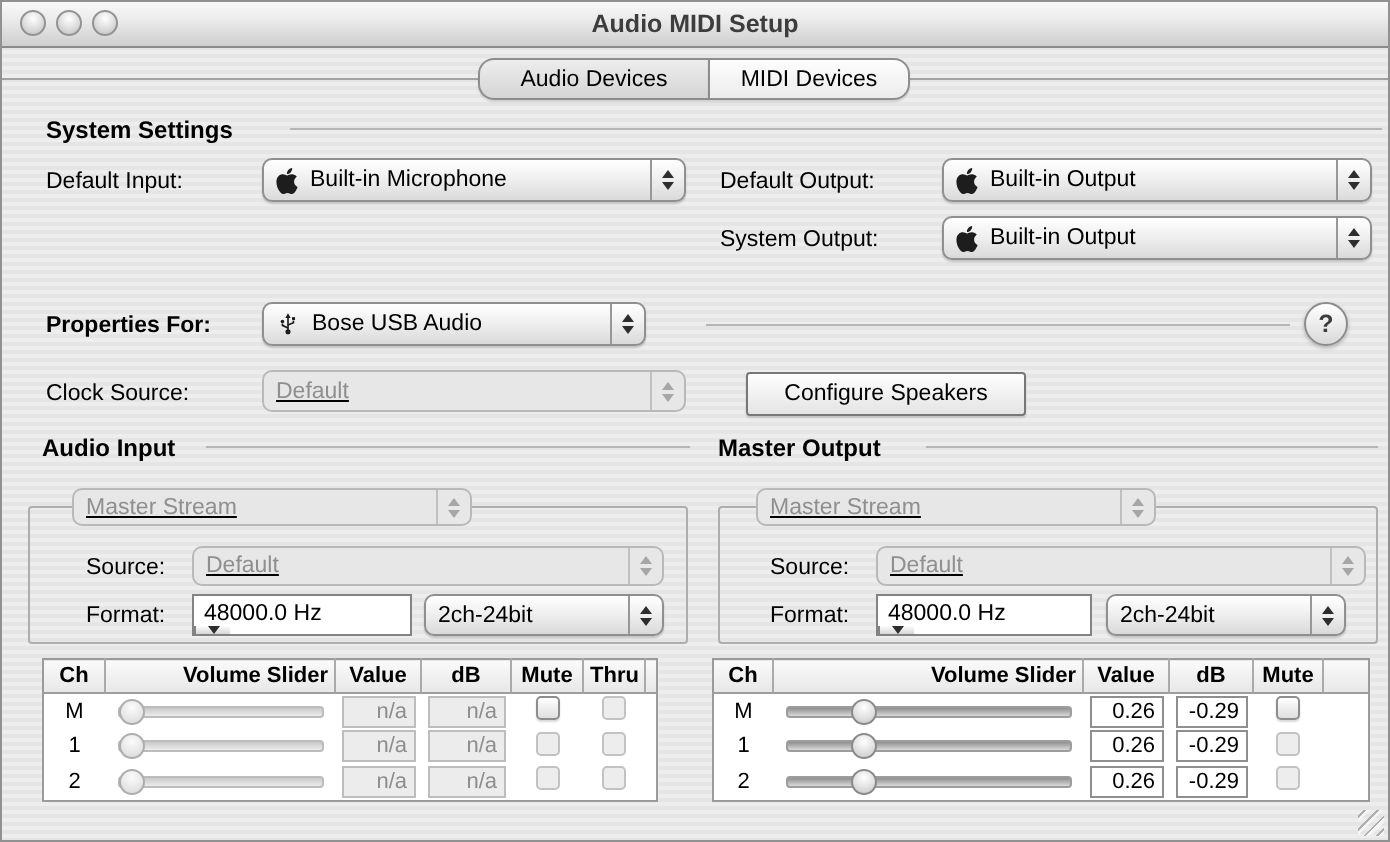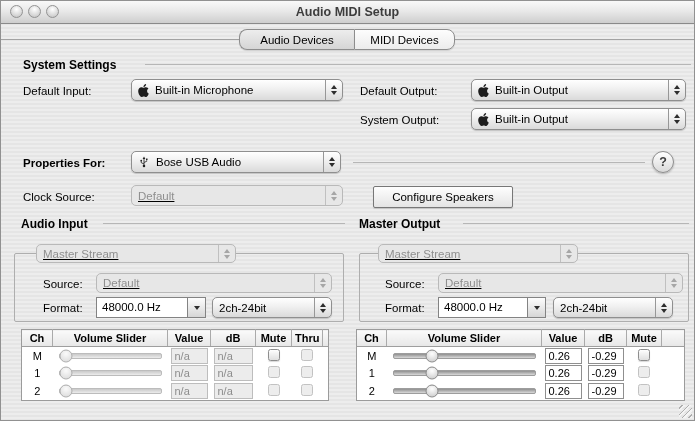--- a/index.html
+++ b/index.html
@@ -29,46 +29,46 @@
   .popup .pic{margin-left:6px;display:inline-flex;align-items:center;}
   .popup .stepper{width:16px;align-self:stretch;border-left:1px solid #979797;display:flex;flex-direction:column;
     align-items:center;justify-content:center;gap:2px;}
   .tri-up{width:0;height:0;border-left:3.5px solid transparent;border-right:3.5px solid transparent;border-bottom:4.5px solid #2d2d2d;}
   .tri-dn{width:0;height:0;border-left:3.5px solid transparent;border-right:3.5px solid transparent;border-top:4.5px solid #2d2d2d;}
   .popup.disabled{background:#e7e7e7;border-color:#b9b9b9;box-shadow:none;text-decoration:underline;}
   .popup.disabled .txt{color:#8f8f8f;}
   .popup.disabled .stepper{border-left-color:#c0c0c0;}
   .popup.disabled .tri-up{border-bottom-color:#a6a6a6;}
   .popup.disabled .tri-dn{border-top-color:#a6a6a6;}
-  .combo{position:absolute;box-sizing:border-box;display:flex;border:1px solid #838383;background:#fff;}
+  .combo{position:absolute;box-sizing:border-box;display:flex;border:1px solid #838383;background:#fff;flex-direction:column;}
   .combo .ctxt{flex:1;padding:0 5px;line-height:19px;white-space:nowrap;overflow:hidden;}
   .combo .cbtn{width:17px;border-left:1px solid #838383;background:linear-gradient(#fdfdfd,#d6d6d6);
     display:flex;align-items:center;justify-content:center;}
   .btn{position:absolute;box-sizing:border-box;border:1px solid #777;border-radius:2px;text-align:center;
     line-height:20px;background:linear-gradient(#fefefe,#e4e4e4);box-shadow:0 1px 1px rgba(0,0,0,.15);}
   .help{position:absolute;width:22px;height:22px;box-sizing:border-box;border-radius:50%;border:1px solid #8c8c8c;
     background:linear-gradient(#ffffff,#d9d9d9);text-align:center;line-height:20px;font-weight:bold;color:#3c3c3c;
     font-size:12.5px;box-shadow:0 1px 2px rgba(0,0,0,.25);}
   .gbox{position:absolute;box-sizing:border-box;border:1px solid #aeaeae;border-radius:2px;}
   table.tbl{position:absolute;border-collapse:collapse;table-layout:fixed;background:#fff;border:1px solid #9b9b9b;padding-left:14px;}
   .tbl th{box-sizing:border-box;height:17px;font-size:11px;font-weight:bold;color:#000;
     background:linear-gradient(#fafafa,#e7e7e7);border-bottom:1px solid #9e9e9e;border-right:1px solid #aaa;
     white-space:nowrap;overflow:hidden;padding:0 3px;}
   .tbl th.noR{border-right:none;}
-  .tbl th.l{text-align:center;}
+  .tbl th.l{text-align:right;}
   .tbl td{height:17.6px;vertical-align:middle;padding:0;}
   .chcell{text-align:center;font-size:11px;}
   .track{position:relative;height:4px;margin:0 6px;border-radius:2px;border:1px solid #9d9d9d;
     background:linear-gradient(#8f8f8f,#d9d9d9);}
   .thumb{position:absolute;top:50%;transform:translate(-50%,-50%);width:13px;height:13px;border-radius:50%;
     box-sizing:border-box;border:1px solid #8a8a8a;background:radial-gradient(circle at 50% 30%,#fff,#dedede 60%,#c3c3c3);}
   .sl-dis .track{border-color:#bcbcbc;background:linear-gradient(#c9c9c9,#ececec);}
   .sl-dis .thumb{border-color:#adadad;background:radial-gradient(circle at 50% 30%,#fbfbfb,#e6e6e6 60%,#d6d6d6);}
   .vbox{box-sizing:border-box;height:16px;margin:0 3px;border:1px solid #8f8f8f;background:#fff;
-    text-align:left;line-height:14px;font-size:11px;padding:0 3px;}
+    text-align:right;line-height:14px;font-size:11px;padding:0 3px;}
   .vbox.na{border-color:#bdbdbd;background:#ececec;color:#8d8d8d;}
   .cbcell{text-align:center;}
   .cb{display:inline-block;width:12px;height:12px;box-sizing:border-box;border:1px solid #8d8d8d;border-radius:2.5px;
     background:linear-gradient(#fefefe,#dfdfdf);box-shadow:0 1px 1px rgba(0,0,0,.15);}
   .cb.dim{border-color:#c2c2c2;background:#ededed;box-shadow:none;}
   .grip{position:absolute;right:2px;bottom:2px;width:13px;height:13px;
     background:repeating-linear-gradient(135deg,rgba(0,0,0,0) 0 2px,#aeaeae 2px 3px,#f4f4f4 3px 4.5px);}
   svg{display:block;}
 </style>
 </head>
@@ -128,21 +128,21 @@
         </svg>
     </span>
     <span class="txt">Built-in Output</span>
     <span class="stepper">
         <i class="tri-up"></i>
         <i class="tri-dn"></i>
       </span>
   </div>
 
   <div class="lbl b" style="left:22px;top:156px">Properties For:</div>
-  <div class="popup" style="left:130px;top:150px;width:210px;height:22px">
+  <div class="popup" style="left:130px;top:150px;width:192px;height:22px">
     <span class="pic">
       <svg viewBox="0 0 16 16" width="12" height="14">
         <g stroke="#1d1d1d" stroke-width="1.1" fill="none">
           <path d="M8 13V3.4"></path>
             <path d="M8 10.6L4.3 8.9V7.6"></path>
             <path d="M8 8.6l3.6-1.5V5.8"></path>
         </g>
         <path d="M8 0.8L6.2 4h3.6z" fill="#1d1d1d"></path>
         <circle cx="8" cy="13.2" r="1.7" fill="#1d1d1d"></circle>
         <circle cx="4.3" cy="6.3" r="1.2" fill="#1d1d1d"></circle>

